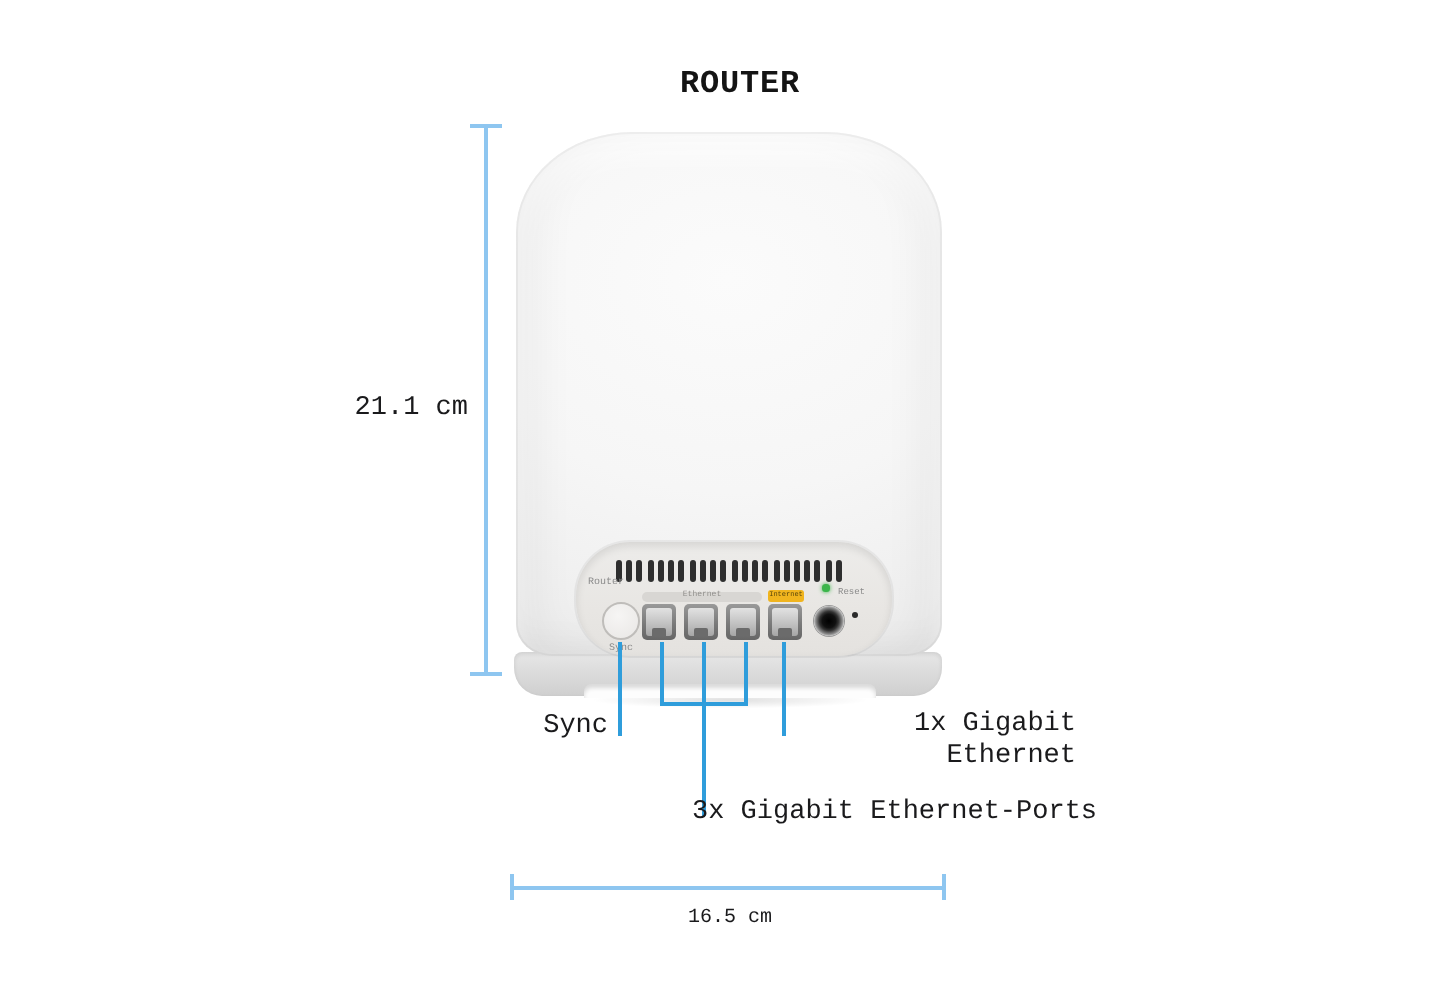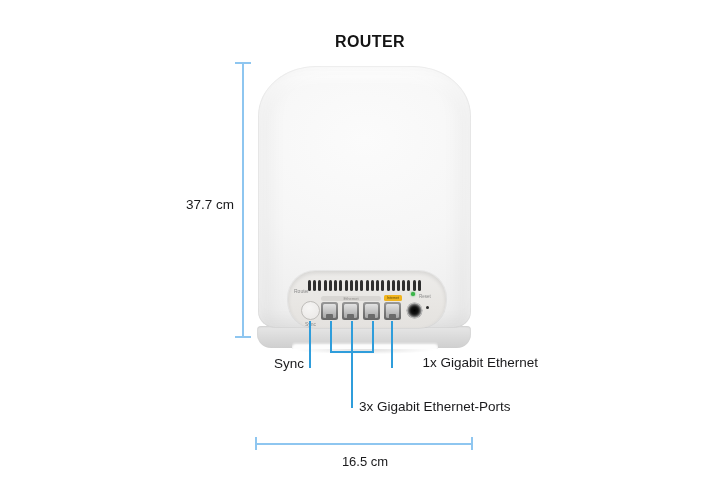--- a/index.html
+++ b/index.html
@@ -1,34 +1,34 @@
 <!DOCTYPE html>
 <html><head>
 <meta charset="utf-8">
 <style>
   html,body{margin:0;padding:0;background:#fff;}
   #canvas{
     position:relative;width:716px;height:493px;background:#ffffff;overflow:hidden;
-    font-family:Liberation Sans, sans-serif;color:#1a1a1c;
+    font-family:Liberation Mono, monospace;color:#1a1a1c;
   }
   
   .title{
     position:absolute;left:310px;top:33px;width:120px;text-align:center;
     font-size:16px;font-weight:700;letter-spacing:.4px;color:#141414;
   }
   
   .dim{background:#8ec6f0;position:absolute;}
   .vdim-line{left:242px;top:63px;width:2px;height:274px;}
   .vdim-tick-top{left:235px;top:62px;width:16px;height:2px;}
   .vdim-tick-bot{left:235px;top:336px;width:16px;height:2px;}
   .hdim-line{left:255px;top:443px;width:218px;height:2px;}
   .hdim-tick-l{left:255px;top:437px;width:2px;height:13px;}
   .hdim-tick-r{left:471px;top:437px;width:2px;height:13px;}
   .vdim-label{position:absolute;left:162px;top:197px;width:72px;text-align:right;font-size:13.5px;}
-  .hdim-label{position:absolute;left:300px;top:454px;width:130px;text-align:center;font-size:13px;}
+  .hdim-label{position:absolute;left:300px;top:454px;width:130px;text-align:center;font-size:10px;}
   
   .router-body{
     position:absolute;left:258px;top:66px;width:213px;height:262px;
     border-radius:58px 58px 18px 18px / 50px 50px 16px 16px;
     background:radial-gradient(ellipse 140% 90% at 50% 28%,#fbfbfb 0%,#f6f6f6 45%,#efefef 75%,#e7e7e7 100%);
     box-shadow:inset 0 0 0 1px rgba(0,0,0,.04),
                inset -12px -4px 20px rgba(0,0,0,.045),
                inset 12px -4px 20px rgba(0,0,0,.045),
                inset 0 10px 14px rgba(255,255,255,.9);
   }
@@ -109,33 +109,33 @@
   .line-sync{left:309px;top:321px;width:1.6px;height:47px;}
   .line-p1{left:330px;top:321px;width:1.6px;height:31px;}
   .line-p2{left:351px;top:321px;width:1.6px;height:87px;}
   .line-p3{left:372px;top:321px;width:1.6px;height:31px;}
   .bracket-h{left:330px;top:351px;width:43.5px;height:1.6px;}
   .line-wan{left:391px;top:321px;width:1.6px;height:47px;}
   
   .callout-label{position:absolute;font-size:13.5px;color:#1a1a1c;}
   .sync-label{left:230px;top:356px;width:74px;text-align:right;}
   .wan-label{left:398px;top:355px;width:140px;line-height:16px;text-align:right;}
-  .lan-label{left:359px;top:399px;width:220px;}
+  .lan-label{left:346px;top:399px;width:220px;}
 </style>
 </head>
 <body>
 
 <div id="canvas">
 
   <div class="title">ROUTER</div>
 
   <div class="dim vdim-line"></div>
   <div class="dim vdim-tick-top"></div>
   <div class="dim vdim-tick-bot"></div>
-  <div class="vdim-label">37.7 cm</div>
+  <div class="vdim-label">21.1 cm</div>
 
   <div class="router-base"></div>
   <div class="floor-shadow"></div>
   <div class="router-body"></div>
   <div class="base-notch"></div>
 
   <div class="panel"></div>
   <div class="vent-grille">
       <i class="vent"></i>
       <i class="vent"></i>

